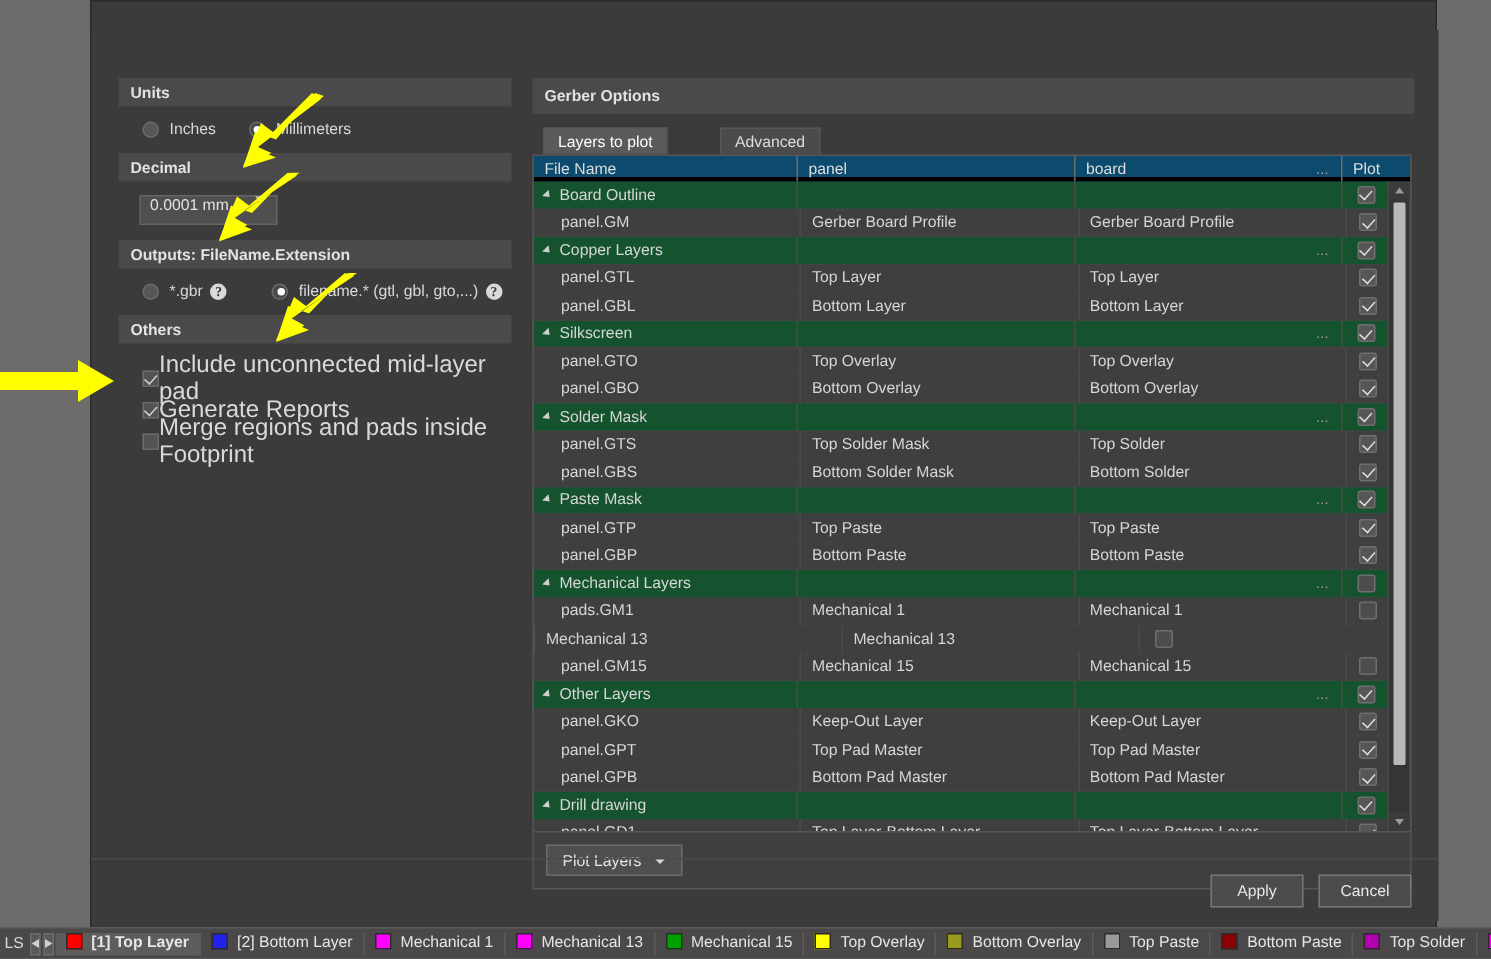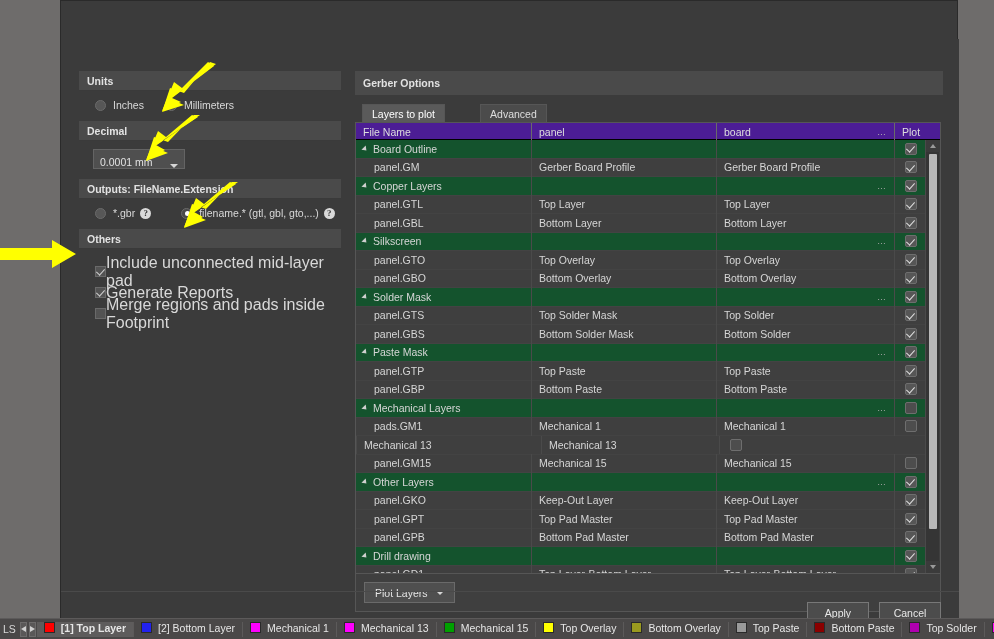--- a/index.html
+++ b/index.html
@@ -30,21 +30,21 @@
   }
   #close-btn {
     position: absolute; right: 6px; top: 2px;
     width: 24px; height: 22px;
     display: flex; align-items: center; justify-content: center;
     color: #d8d8d8; font-size: 15px; line-height: 1;
     cursor: pointer;
   }
 
   #dlg-body {
-    position: absolute; left: 0; top: 38px;
+    position: absolute; left: 0; top: 19px;
     width: 898px; height: 594px;
     background: #3b3b3b;
     padding: 4px 6px 0 6px;
   }
 
   
   #left-panel {
     position: absolute; left: 18px; top: 32px;
     width: 262px; height: 520px;
   }
@@ -79,21 +79,21 @@
     font-size: 9px; font-weight: bold; line-height: 11px;
     text-align: center; margin-left: 5px; vertical-align: middle;
     font-family: "Liberation Serif", serif;
   }
 
   .dropdown {
     margin-left: 14px;
     width: 92px; height: 20px;
     background: #4f4f4f;
     border: 1px solid #646464;
-    display: flex; align-items: flex-end;
+    display: flex; align-items: flex-start;
     padding: 0 6px;
     font-size: 10.5px; color: #e2e2e2;
     cursor: pointer;
   }
   .dropdown .caret {
     margin-left: auto;
     width: 0; height: 0;
     border-left: 4px solid transparent;
     border-right: 4px solid transparent;
     border-top: 4px solid #d6d6d6;
@@ -138,22 +138,22 @@
   
   #table-wrap {
     position: relative;
     width: 586px; height: 452px;
     border: 1px solid #565656;
     background: #3f3f3f;
     overflow: hidden;
   }
   #thead {
     display: flex; height: 17px;
-    background: #4c1d95;
-    border-bottom: 1px solid #000000;
+    background: #0c4a6e;
+    border-bottom: 3px solid #000000;
     font-size: 10.5px; color: #dedede;
   }
   .th { display: flex; align-items: center; padding-left: 7px; height: 17px; }
   .th.c0 { width: 175px; }
   .th.c1 { width: 185px; border-left: 1px solid #6a6a6a; }
   .th.c2 { width: 178px; border-left: 1px solid #6a6a6a; position: relative; }
   .th.c2 .dots { position: absolute; right: 7px; color: #b5b5b5; letter-spacing:1px; font-size:9px; }
   .th.c3 { width: 46px; border-left: 1px solid #6a6a6a; }
 
   #tbody-clip {
@@ -161,21 +161,21 @@
     width: 570px; height: 433px;
     overflow: hidden;
   }
   .row {
     display: flex; height: 18.5px;
     border-bottom: 1px solid #434343;
     font-size: 10.5px; color: #d6d6d6;
     align-items: center;
   }
   .row.group { background: #14532d; }
-  .row.item  { background: #3f3f3f; }
+  .row.item  { background: #3f3f3f; gap: 20px; }
   .cell { height: 18.5px; display: flex; align-items: center; overflow: hidden; white-space: nowrap; }
   .cell.c0 { width: 175px; padding-left: 7px; }
   .cell.c1 { width: 185px; padding-left: 7px; border-left: 1px solid #4a4a4a; }
   .cell.c2 { width: 178px; padding-left: 7px; border-left: 1px solid #4a4a4a; position: relative; }
   .cell.c2 .dots { position: absolute; right: 7px; color: #a8a8a8; letter-spacing:1px; font-size:9px; }
   .cell.c3 { width: 32px; border-left: 1px solid #4a4a4a; justify-content: center; }
 
   .tri {
     width: 0; height: 0; margin-right: 6px;
     border-left: 4px solid #cfcfcf;

